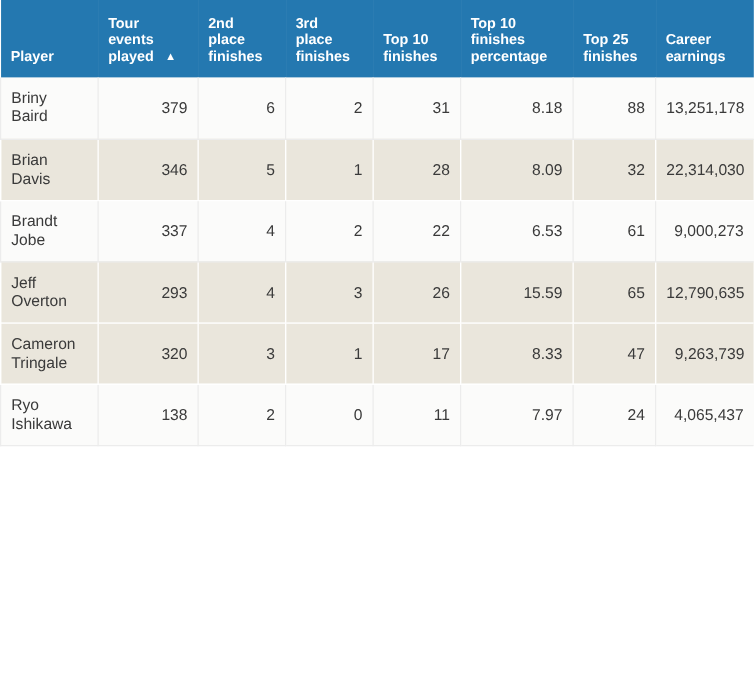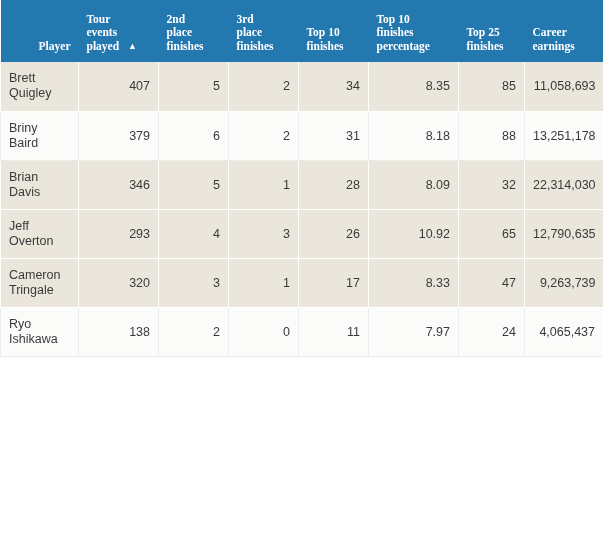--- a/index.html
+++ b/index.html
@@ -38,26 +38,25 @@
     color: #ffffff;
     font-size: 11.5px;
     font-weight: bold;
     line-height: 13.5px;
     vertical-align: bottom;
     padding: 0 8px 9px 8px;
     border: 0;
     box-sizing: border-box;
     white-space: normal;
   }
-  thead th.col-player  { text-align: right; }
+  thead th.col-player  { text-align: left; }
   thead th.num         { text-align: left; }
 
   .th-inner {
     display: block;
-    font-family: Liberation Serif, serif;
   }
   .sort-caret {
     display: inline-block;
     margin-left: 9px;
     font-size: 9px;
     line-height: 9px;
     vertical-align: 1px;
     color: #ffffff;
   }
 
@@ -154,33 +153,20 @@
             <span class="th-inner">Top 25</span>
             <span class="th-inner">finishes</span>
           </th>
           <th class="num" title="Career earnings">
             <span class="th-inner">Career</span>
             <span class="th-inner">earnings</span>
           </th>
         </tr>
     </thead>
     <tbody>
-        <tr class="row-odd">
-          <td class="cell-player">
-            <span class="player-name-line">Brett</span>
-            <span class="player-name-line">Quigley</span>
-          </td>
-          <td class="cell-num">407</td>
-          <td class="cell-num">5</td>
-          <td class="cell-num">2</td>
-          <td class="cell-num">34</td>
-          <td class="cell-num">8.35</td>
-          <td class="cell-num">85</td>
-          <td class="cell-num">11,058,693</td>
-        </tr>
         <tr class="row-even">
           <td class="cell-player">
             <span class="player-name-line">Briny</span>
             <span class="player-name-line">Baird</span>
           </td>
           <td class="cell-num">379</td>
           <td class="cell-num">6</td>
           <td class="cell-num">2</td>
           <td class="cell-num">31</td>
           <td class="cell-num">8.18</td>
@@ -193,30 +179,43 @@
             <span class="player-name-line">Davis</span>
           </td>
           <td class="cell-num">346</td>
           <td class="cell-num">5</td>
           <td class="cell-num">1</td>
           <td class="cell-num">28</td>
           <td class="cell-num">8.09</td>
           <td class="cell-num">32</td>
           <td class="cell-num">22,314,030</td>
         </tr>
+        <tr class="row-even">
+          <td class="cell-player">
+            <span class="player-name-line">Brandt</span>
+            <span class="player-name-line">Jobe</span>
+          </td>
+          <td class="cell-num">337</td>
+          <td class="cell-num">4</td>
+          <td class="cell-num">2</td>
+          <td class="cell-num">22</td>
+          <td class="cell-num">6.53</td>
+          <td class="cell-num">61</td>
+          <td class="cell-num">9,000,273</td>
+        </tr>
         <tr class="row-odd">
           <td class="cell-player">
             <span class="player-name-line">Jeff</span>
             <span class="player-name-line">Overton</span>
           </td>
           <td class="cell-num">293</td>
           <td class="cell-num">4</td>
           <td class="cell-num">3</td>
           <td class="cell-num">26</td>
-          <td class="cell-num">10.92</td>
+          <td class="cell-num">15.59</td>
           <td class="cell-num">65</td>
           <td class="cell-num">12,790,635</td>
         </tr>
         <tr class="row-odd">
           <td class="cell-player">
             <span class="player-name-line">Cameron</span>
             <span class="player-name-line">Tringale</span>
           </td>
           <td class="cell-num">320</td>
           <td class="cell-num">3</td>

